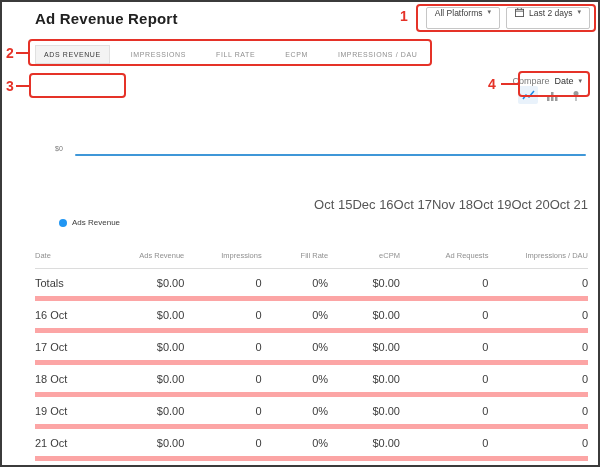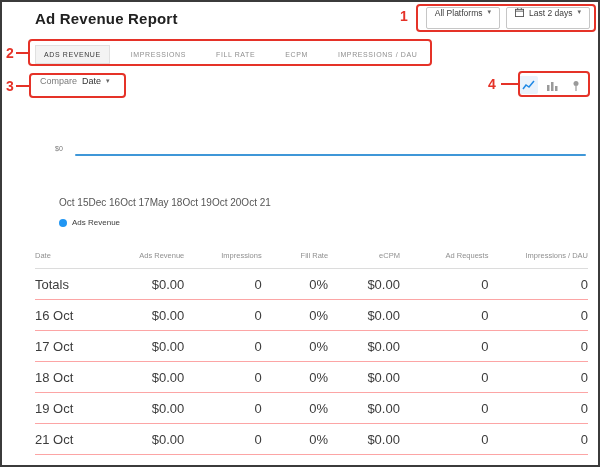--- a/index.html
+++ b/index.html
@@ -46,21 +46,21 @@
     color: #8f8f8f; background: transparent; border: none;
     padding: 5px 8px; cursor: pointer; white-space: nowrap;
   }
   .tab.active {
     color: #3a3a3a; background: #f3f3f3; outline: 1px solid #e0e0e0;
   }
 
   
   .controls {
     position: absolute; top: 74px; left: 34px; right: 12px; height: 24px;
-    display: flex; justify-content: space-between; align-items: flex-start;
+    display: flex; justify-content: space-between; align-items: flex-end; flex-direction: column;
   }
   .compare {
     display: inline-flex; align-items: center; gap: 5px;
     background: transparent; border: none; font-family: inherit;
     font-size: 9px; cursor: pointer; padding: 0 4px;
   }
   .compare .muted { color: #7a7a7a; }
   .compare .dd-value { color: #333; }
   .chart-types { display: flex; gap: 4px; align-items: center; }
   .ct {
@@ -72,41 +72,41 @@
 
   
   .chart { position: absolute; top: 103px; left: 33px; right: 10px; height: 132px; }
   .ytick { position: absolute; left: 20px; top: 40px; font-size: 7px; color: #777; }
   .zero-line {
     position: absolute; left: 40px; right: 2px; top: 49px; height: 2px;
     background: #3f97d8; border-radius: 1px;
   }
   .xlabels {
     position: absolute; left: 24px; right: 0; top: 92px;
-    display: flex; justify-content: flex-start;
-    font-size: 10px; color: #555;
+    display: flex; justify-content: flex-end;
+    font-size: 13px; color: #555;
   }
   .legend {
     position: absolute; left: 24px; top: 113px;
     display: flex; align-items: center; gap: 5px;
     font-size: 8px; color: #3c3c3c;
   }
   .dot { width: 8px; height: 8px; border-radius: 50%; background: #2196f3; }
 
   
   .table-wrap { position: absolute; top: 241px; left: 33px; right: 10px; }
   table { width: 100%; border-collapse: collapse; table-layout: fixed; }
   th {
     font-size: 7.5px; font-weight: normal; color: #909090;
     text-align: right; padding: 8px 0 8px 6px;
     border-bottom: 1px solid #dcdcdc; white-space: nowrap;
   }
   td {
-    font-size: 13px; color: #3c3c3c; text-align: right;
-    padding: 7.5px 0 7.5px 6px; border-bottom: 1px solid #fca5a5;
+    font-size: 11px; color: #3c3c3c; text-align: right;
+    padding: 7.5px 0 7.5px 6px; border-bottom: 5px solid #fca5a5;
     white-space: nowrap;
   }
   th:first-child, td:first-child { text-align: left; padding-left: 0; }
   col.c1 { width: 12%; } col.c2 { width: 15%; } col.c3 { width: 14%; }
   col.c4 { width: 12%; } col.c5 { width: 13%; } col.c6 { width: 16%; }
   col.c7 { width: 18%; }
 
   
   .ann-box {
     position: absolute; border: 2px solid #e53228; border-radius: 4px;
@@ -191,21 +191,21 @@
     </div>
   </div>
 
   <div class="chart">
     <span class="ytick">$0</span>
     <div class="zero-line"></div>
     <div class="xlabels">
         <span>Oct 15</span>
         <span>Dec 16</span>
         <span>Oct 17</span>
-        <span>May 18</span>
+        <span>Nov 18</span>
         <span>Oct 19</span>
         <span>Oct 20</span>
         <span>Oct 21</span>
       </div>
     <div class="legend">
       <span class="dot"></span>
       <span>Ads Revenue</span>
     </div>
   </div>
 

